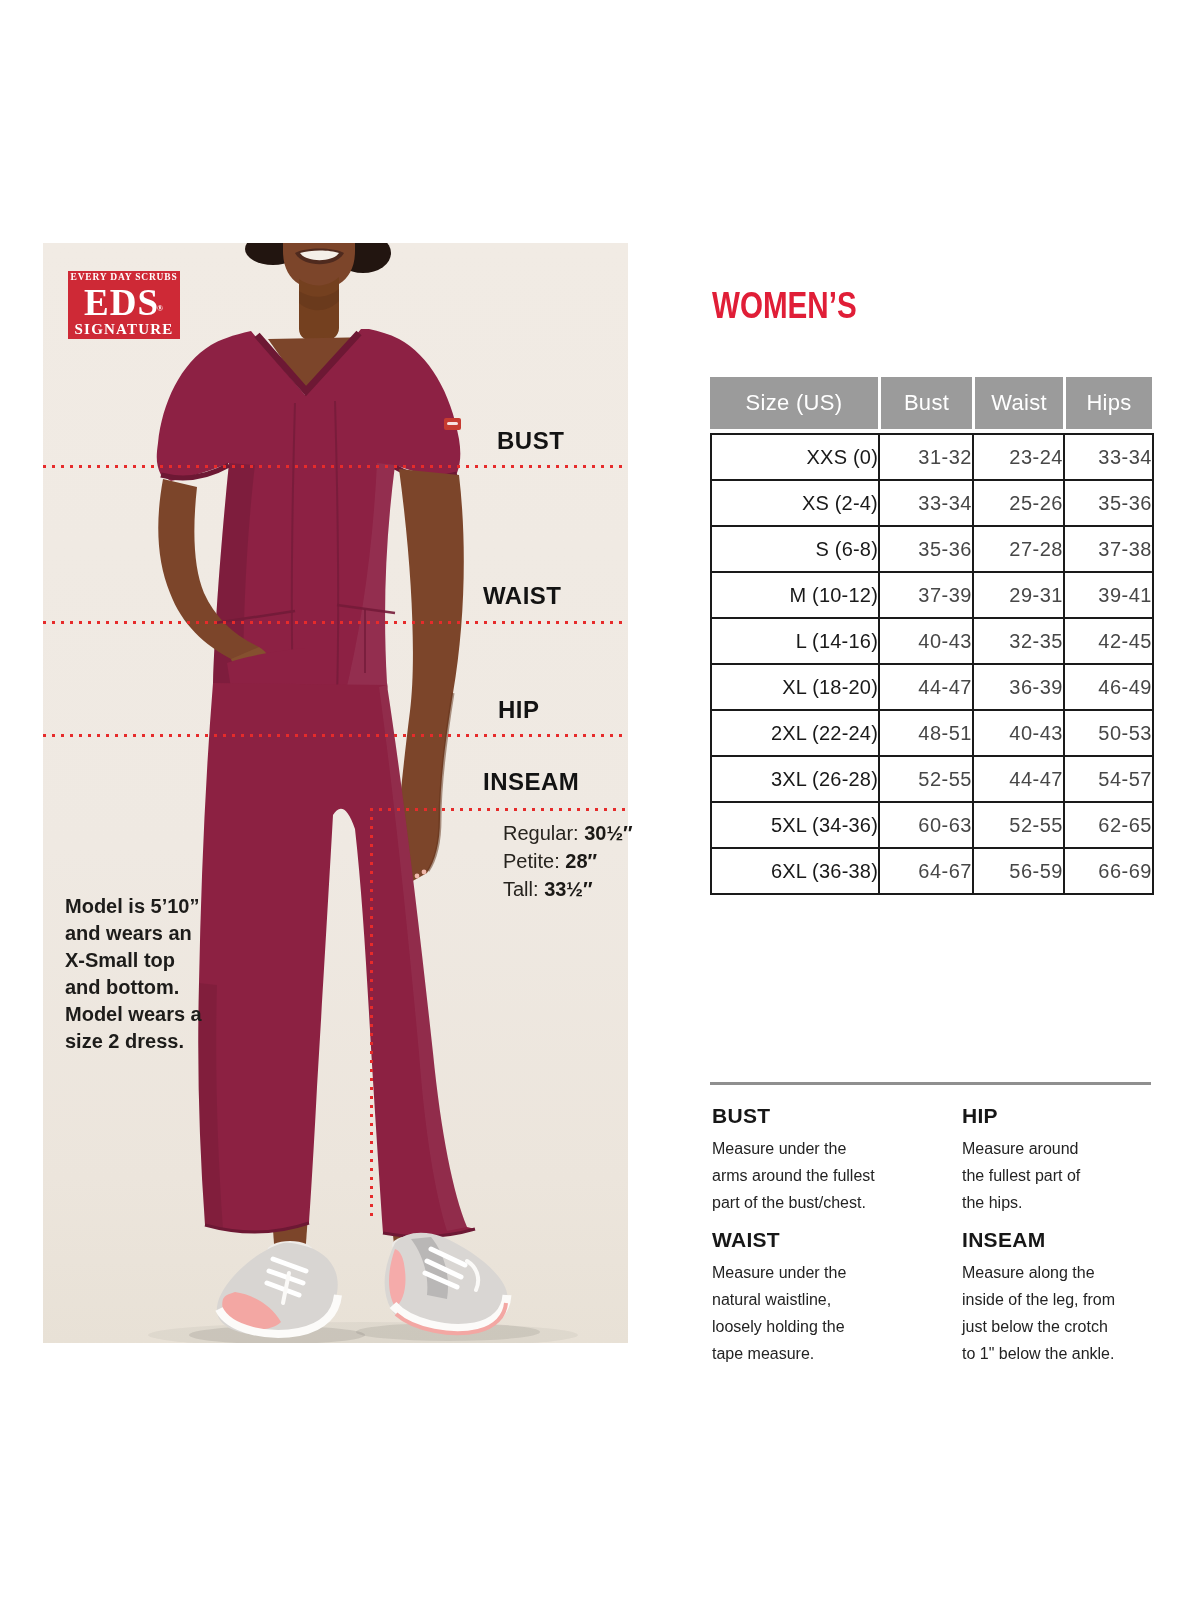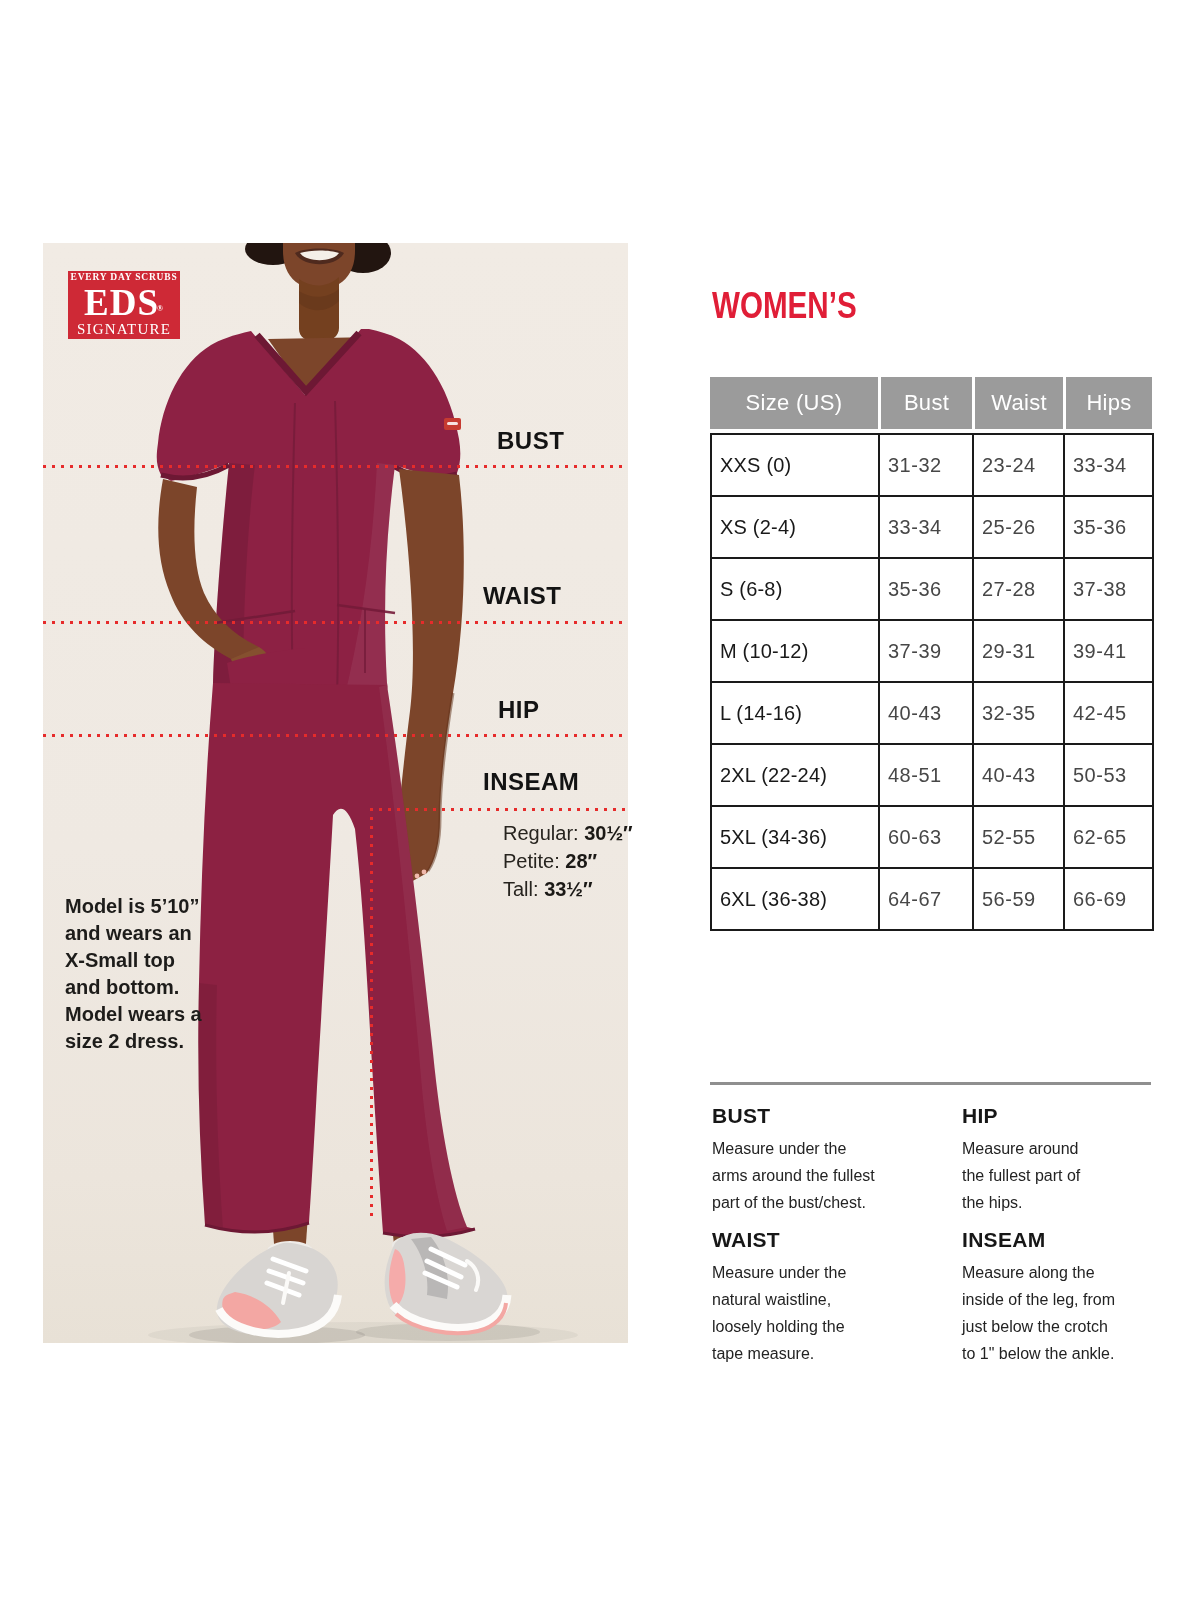--- a/index.html
+++ b/index.html
@@ -11,21 +11,21 @@
   .photo{left:43px;top:243px;width:585px;height:1100px;
          background:linear-gradient(#f1ebe4 0%,#efe9e2 55%,#ece5dc 85%,#e8e1d6 100%);}
   .photo svg{position:absolute;left:0;top:0;}
 
   .eds-badge{left:25px;top:28px;width:112px;height:68px;background:#ce2936;color:#fff;
              display:flex;flex-direction:column;align-items:center;justify-content:center;
              font-family:"Liberation Serif","DejaVu Serif",serif;text-align:center;line-height:1;}
   .eds-top{font-size:9.5px;font-weight:700;letter-spacing:.8px;}
   .eds-main{font-size:37px;font-weight:700;letter-spacing:1px;margin:1px 0 1px 0;}
   .eds-main sup{font-size:8px;vertical-align:4px;margin-left:-2px;}
-  .eds-bottom{font-size:15px;font-weight:400;letter-spacing:1.2px;}
+  .eds-bottom{font-size:15px;font-weight:700;letter-spacing:1.2px;}
 
   .m-label{font-weight:700;font-size:24px;letter-spacing:.5px;color:#131313;white-space:nowrap;}
   .dot-h{height:3px;background:repeating-linear-gradient(90deg,#e62b2b 0 3px,rgba(0,0,0,0) 3px 9px);}
   .dot-v{width:3px;background:repeating-linear-gradient(180deg,#e62b2b 0 3px,rgba(0,0,0,0) 3px 9px);}
 
   .inseam-specs{left:460px;top:576px;font-size:20px;line-height:28px;color:#27241f;white-space:nowrap;}
   .inseam-specs b{font-weight:700;color:#1b1916;}
   .model-note{left:22px;top:650px;font-size:20px;line-height:27px;font-weight:700;color:#1d1c1a;white-space:nowrap;}
 
   
@@ -34,22 +34,22 @@
   .cond2{display:inline-block;transform:scaleX(.84);transform-origin:0 50%;white-space:nowrap;}
   .title-red{font-size:37px;font-weight:800;color:#e01e37;}
   .title-black{font-size:37px;font-weight:800;color:#181512;}
 
   .size-table{left:710px;top:377px;width:442px;}
   .st-header{display:grid;grid-template-columns:168px 94px 91px 89px;height:52px;background:#9b9b9b;}
   .st-header .hc{display:flex;align-items:center;justify-content:center;color:#ffffff;
                  font-size:22px;letter-spacing:.3px;}
   .st-header .hc + .hc{border-left:3px solid #ffffff;}
   table.st-body{border-collapse:collapse;margin-top:4px;table-layout:fixed;width:442px;}
-  table.st-body td{border:2px solid #1a1a1a;height:44px;text-align:left;vertical-align:middle;
-                   font-size:20px;padding:8px;}
+  table.st-body td{border:2px solid #1a1a1a;height:44px;text-align:right;vertical-align:middle;
+                   font-size:20px;padding:0;}
   td.size-cell{color:#191919;letter-spacing:.2px;}
   td.num-cell{color:#474747;letter-spacing:.5px;}
 
   .htm-row{left:710px;top:1028px;width:445px;height:46px;}
   .htm-title{position:absolute;left:70px;top:6px;font-size:29px;font-weight:800;color:#e01e37;}
   .htm-divider{left:710px;top:1082px;width:441px;height:3px;background:#8f8f8f;}
 
   .ms{width:245px;}
   .ms-name{font-size:21px;font-weight:800;color:#171717;letter-spacing:.3px;margin-bottom:7px;}
   .ms-line{font-size:16px;line-height:27px;color:#232323;white-space:nowrap;}
@@ -265,24 +265,36 @@
             <td class="num-cell">29-31</td>
             <td class="num-cell">39-41</td>
           </tr>
         <tr>
             <td class="size-cell">L (14-16)</td>
             <td class="num-cell">40-43</td>
             <td class="num-cell">32-35</td>
             <td class="num-cell">42-45</td>
           </tr>
         <tr>
+            <td class="size-cell">XL (18-20)</td>
+            <td class="num-cell">44-47</td>
+            <td class="num-cell">36-39</td>
+            <td class="num-cell">46-49</td>
+          </tr>
+        <tr>
             <td class="size-cell">2XL (22-24)</td>
             <td class="num-cell">48-51</td>
             <td class="num-cell">40-43</td>
             <td class="num-cell">50-53</td>
+          </tr>
+        <tr>
+            <td class="size-cell">3XL (26-28)</td>
+            <td class="num-cell">52-55</td>
+            <td class="num-cell">44-47</td>
+            <td class="num-cell">54-57</td>
           </tr>
         <tr>
             <td class="size-cell">5XL (34-36)</td>
             <td class="num-cell">60-63</td>
             <td class="num-cell">52-55</td>
             <td class="num-cell">62-65</td>
           </tr>
         <tr>
             <td class="size-cell">6XL (36-38)</td>
             <td class="num-cell">64-67</td>

